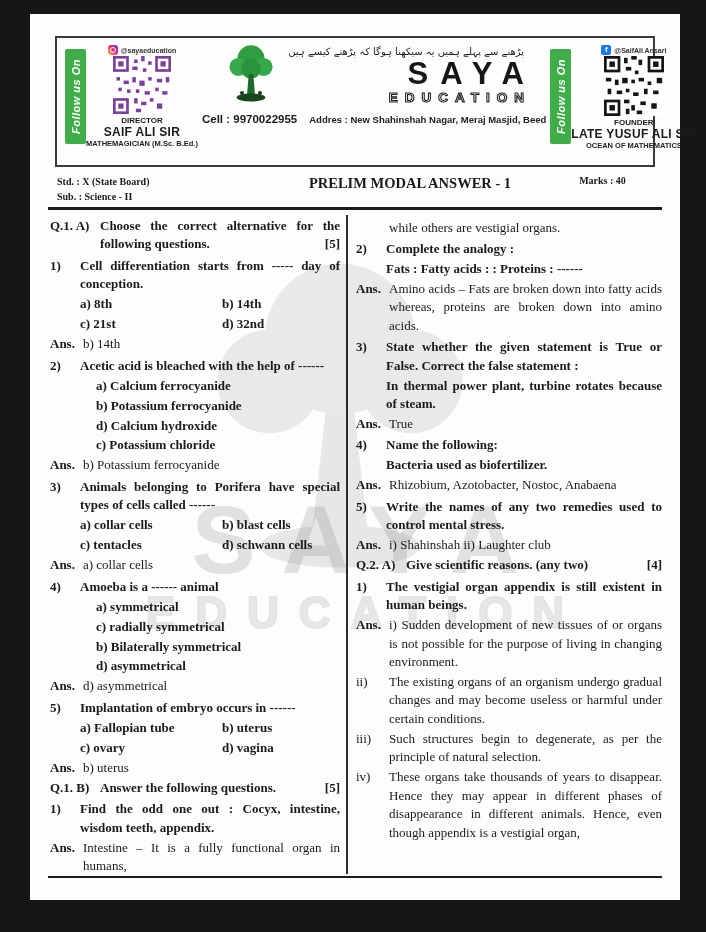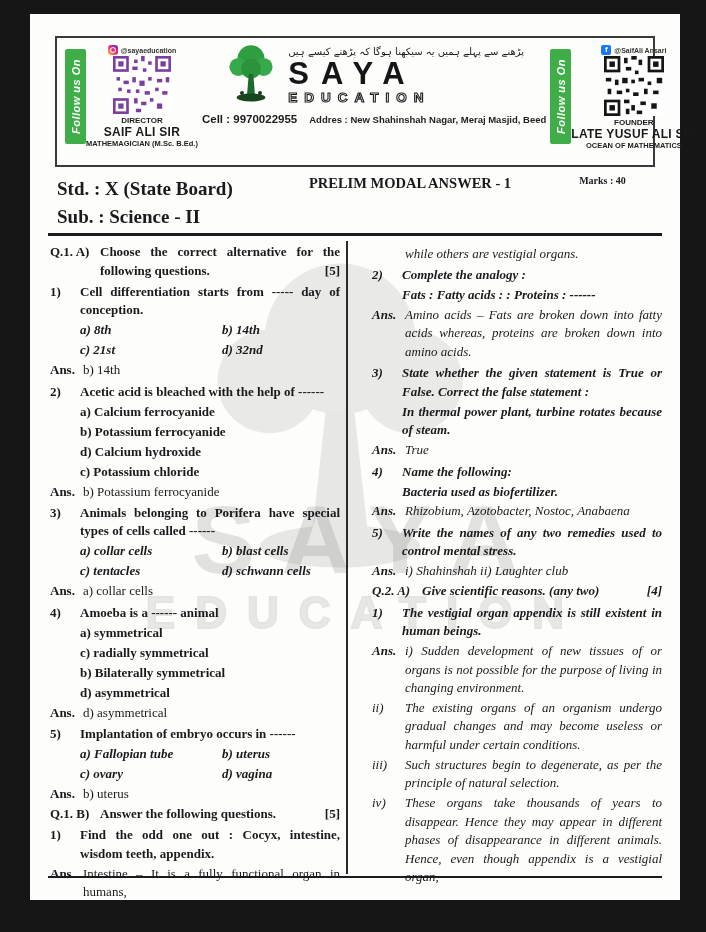--- a/index.html
+++ b/index.html
@@ -20,53 +20,53 @@
   .ig-icon{width:10px;height:10px;border-radius:3px;flex:none;
            background:linear-gradient(45deg,#f9ce34,#ee2a7b,#6228d7);position:relative;}
   .ig-icon::after{content:"";position:absolute;inset:2px;border:1px solid #fff;border-radius:50%;}
   .fb-icon{width:10px;height:10px;border-radius:2px;flex:none;background:#1877f2;color:#fff;
            font:bold 8px/10px "Liberation Sans",sans-serif;text-align:center;}
   .role{font:bold 8px "Liberation Sans",sans-serif;margin-top:2px;}
   .person{font:bold 12px "Liberation Sans",sans-serif;letter-spacing:.3px;}
   .cred{font:bold 7.5px "Liberation Sans",sans-serif;color:#222;}
   .hdr-center{display:flex;flex-direction:column;align-items:center;flex:1;margin:0 4px;}
   .hdr-center .row1{display:flex;align-items:center;gap:10px;}
-  .logo-col{display:flex;flex-direction:column;align-items:flex-start;}
+  .logo-col{display:flex;flex-direction:column;align-items:flex-end;}
   .urdu{font-size:10px;direction:rtl;color:#1a1a1a;margin-bottom:1px;font-family:"DejaVu Sans",sans-serif;}
   .saya{font-family:"Liberation Sans",sans-serif;font-weight:900;font-size:31px;line-height:1;
         letter-spacing:12px;color:#161616;margin-right:-12px;}
   .edu{font-family:"Liberation Sans",sans-serif;font-weight:700;font-size:13.5px;letter-spacing:7px;
        color:#fff;-webkit-text-stroke:1.1px #1a1a1a;margin:2px -7px 0 0;line-height:1;}
   .contact-row{display:flex;align-items:baseline;gap:12px;margin-top:6px;white-space:nowrap;}
   .cell{font:bold 11.5px "Liberation Sans",sans-serif;}
   .addr{font:bold 9.5px "Liberation Sans",sans-serif;color:#222;}
   
   .inforow{display:flex;margin:8px 27px 0;align-items:flex-start;}
-  .inforow .lft{width:225px;font-weight:bold;font-size:19px;line-height:1.45;}
+  .inforow .lft{width:225px;font-weight:bold;font-size:10px;line-height:1.45;}
   .inforow .ctr{flex:1;text-align:center;font-weight:bold;font-size:14.5px;}
   .inforow .rgt{width:115px;text-align:center;font-weight:bold;font-size:10px;padding-left:14px;box-sizing:border-box;}
   .rule{height:3px;background:#1c1c1c;margin:3px 18px 0;flex:none;}
   .rule.bottom{height:2px;margin-top:2px;}
   
   .content{flex:1;display:flex;margin:0 18px;padding-top:5px;position:relative;z-index:1;min-height:0;}
   .col{width:298px;box-sizing:border-box;padding:2px 6px 0 2px;font-size:13px;line-height:1.42;}
-  .col.right{flex:1;padding-left:24px;padding-right:0;font-style:italic;}
+  .col.right{flex:1;padding-left:8px;padding-right:0;}
   .divider{width:2px;background:#2b2b2b;flex:none;}
   .blk{display:flex;margin:1.5px 0;}
   .qheader{margin-top:0;}
   .qheader .qlabel{width:50px;flex:none;font-weight:bold;}
   .qtext{flex:1;font-weight:bold;text-align:justify;}
   .marks{float:right;font-weight:bold;padding-left:6px;}
   .question{margin-top:3px;}
   .question .qnum{width:30px;flex:none;font-weight:bold;}
   .qcont{padding-left:30px;}
   .option1{padding-left:30px;}
-  .option1 .opt{font-weight:bold;}
+  .option1 .opt{font-weight:bold;margin-left:16px;}
   .options2{padding-left:30px;}
-  .options2 .opt{font-weight:bold;font-style:italic;}
+  .options2 .opt{font-weight:bold;}
   .options2 .a{width:142px;flex:none;}
   .options2 .b{flex:1;}
   .answer .anslabel{width:33px;flex:none;font-weight:bold;}
   .anstext{flex:1;font-weight:normal;text-align:justify;}
   .plain{padding-left:33px;}
   .sub .subnum{width:33px;flex:none;}
   .sub .subtext{flex:1;text-align:justify;}
   .footer-space{height:22px;flex:none;}
   
   .wm{position:absolute;z-index:0;pointer-events:none;}

